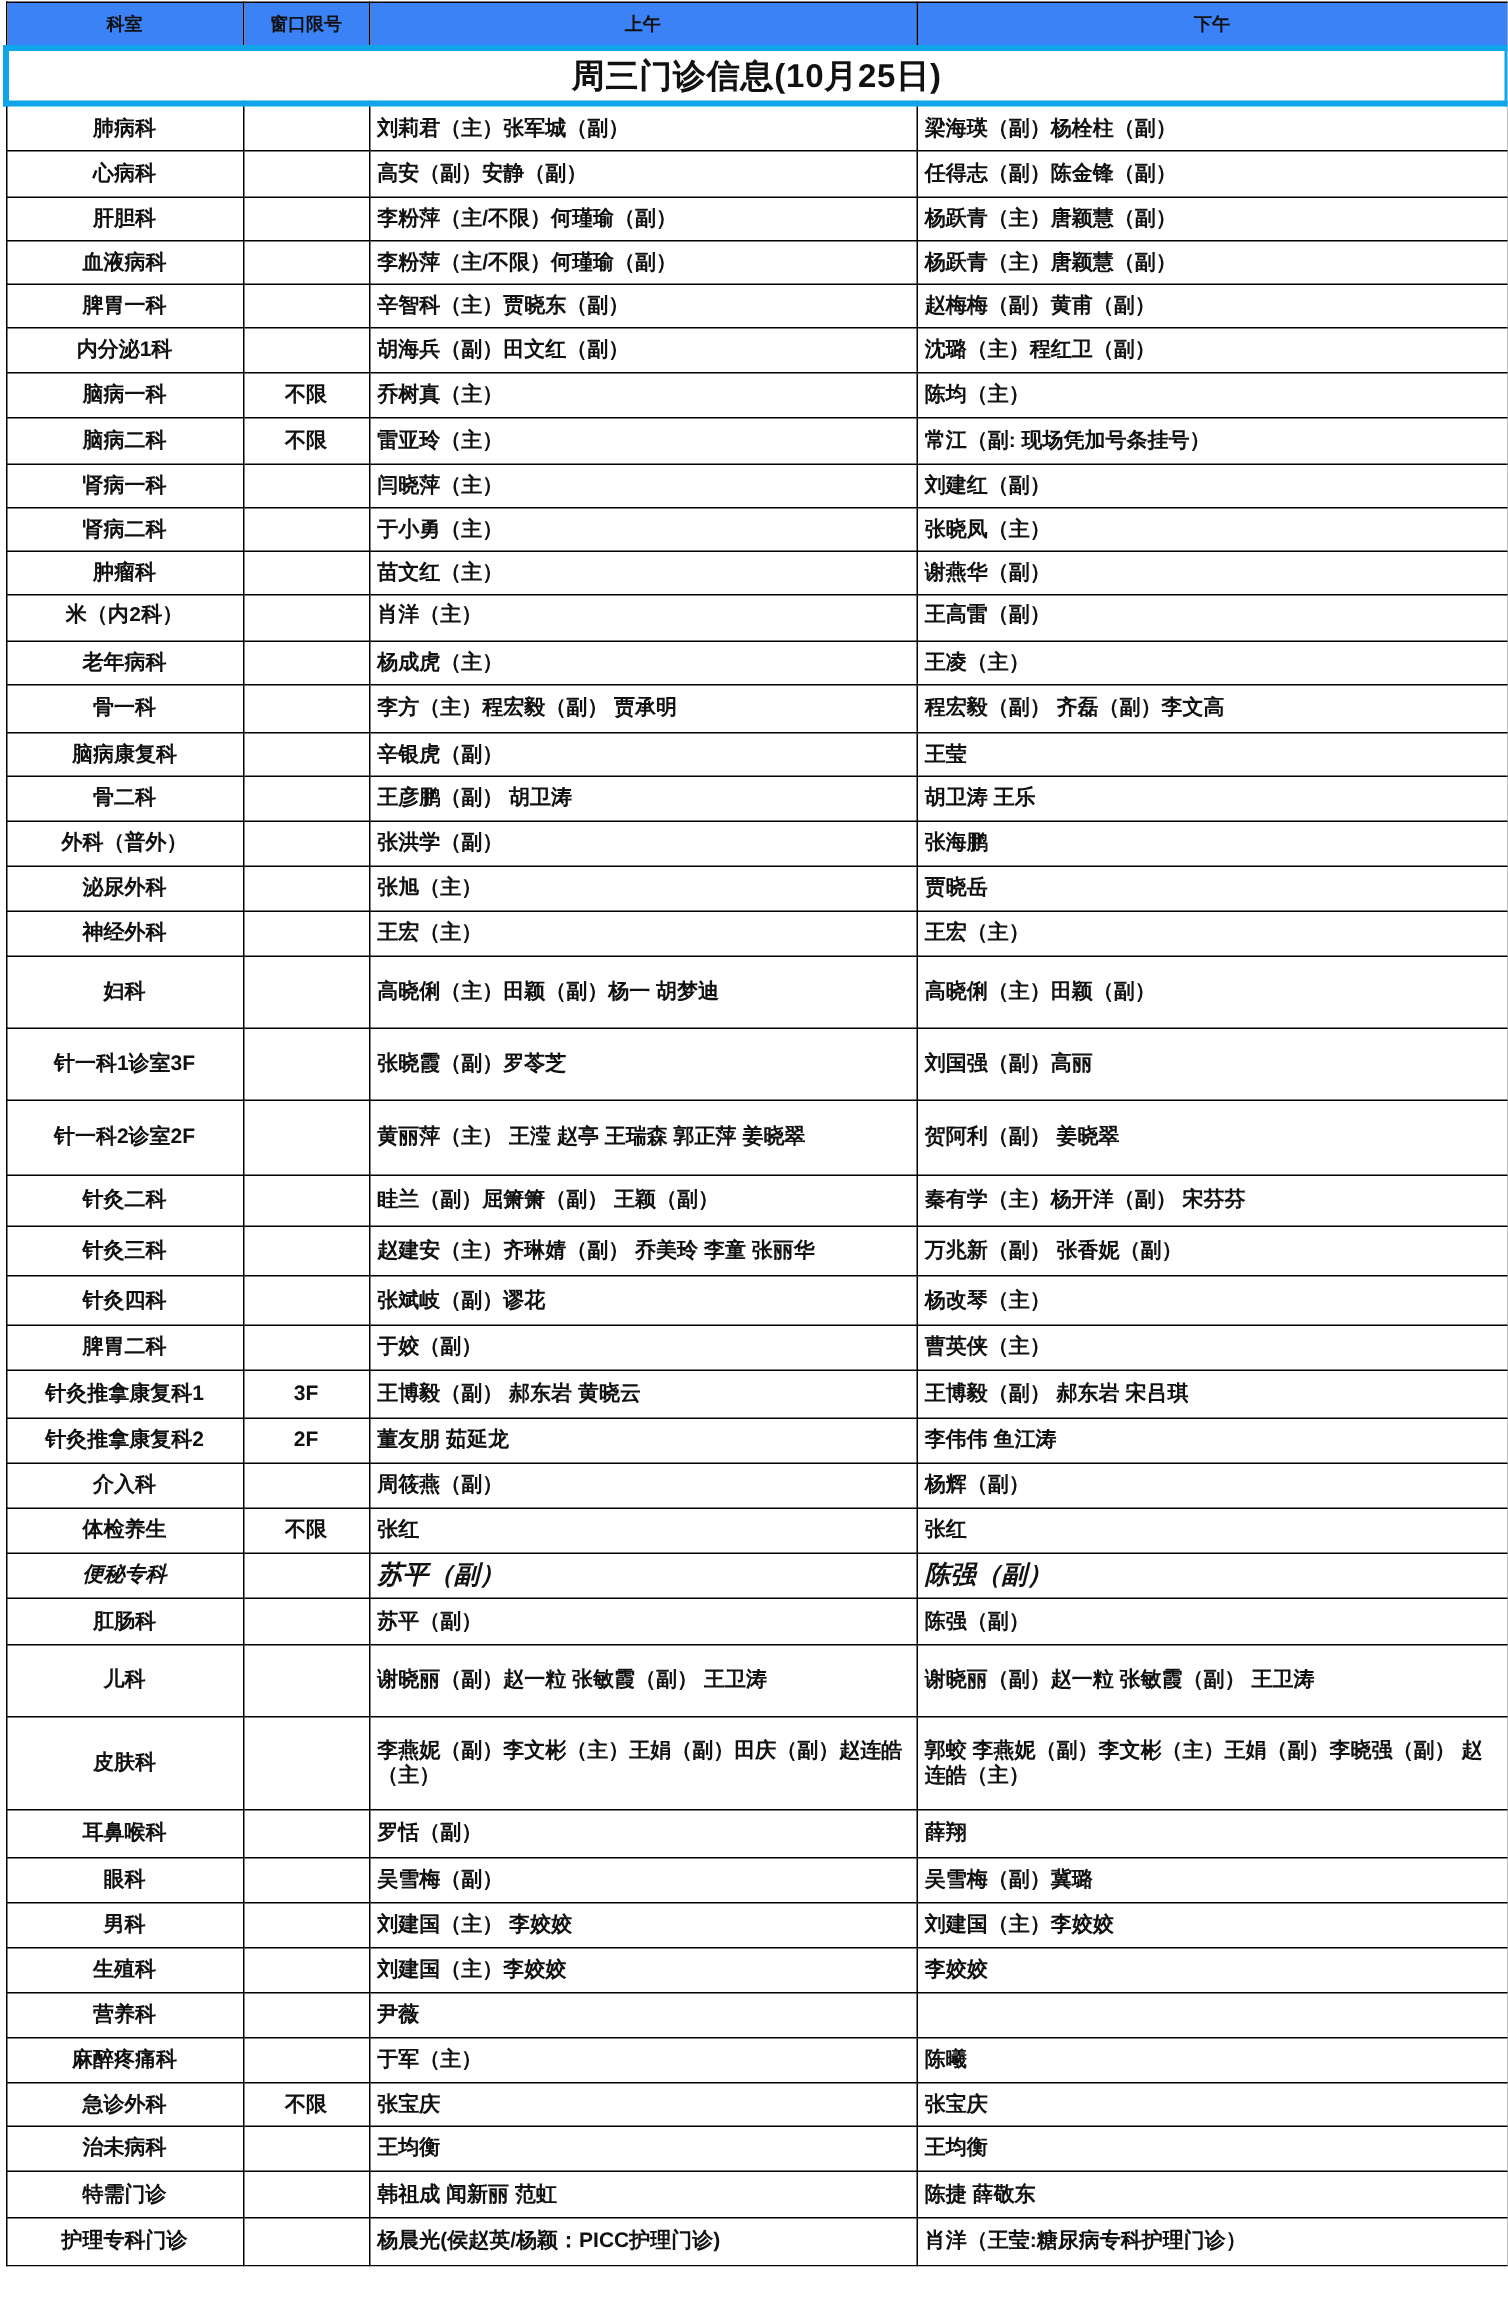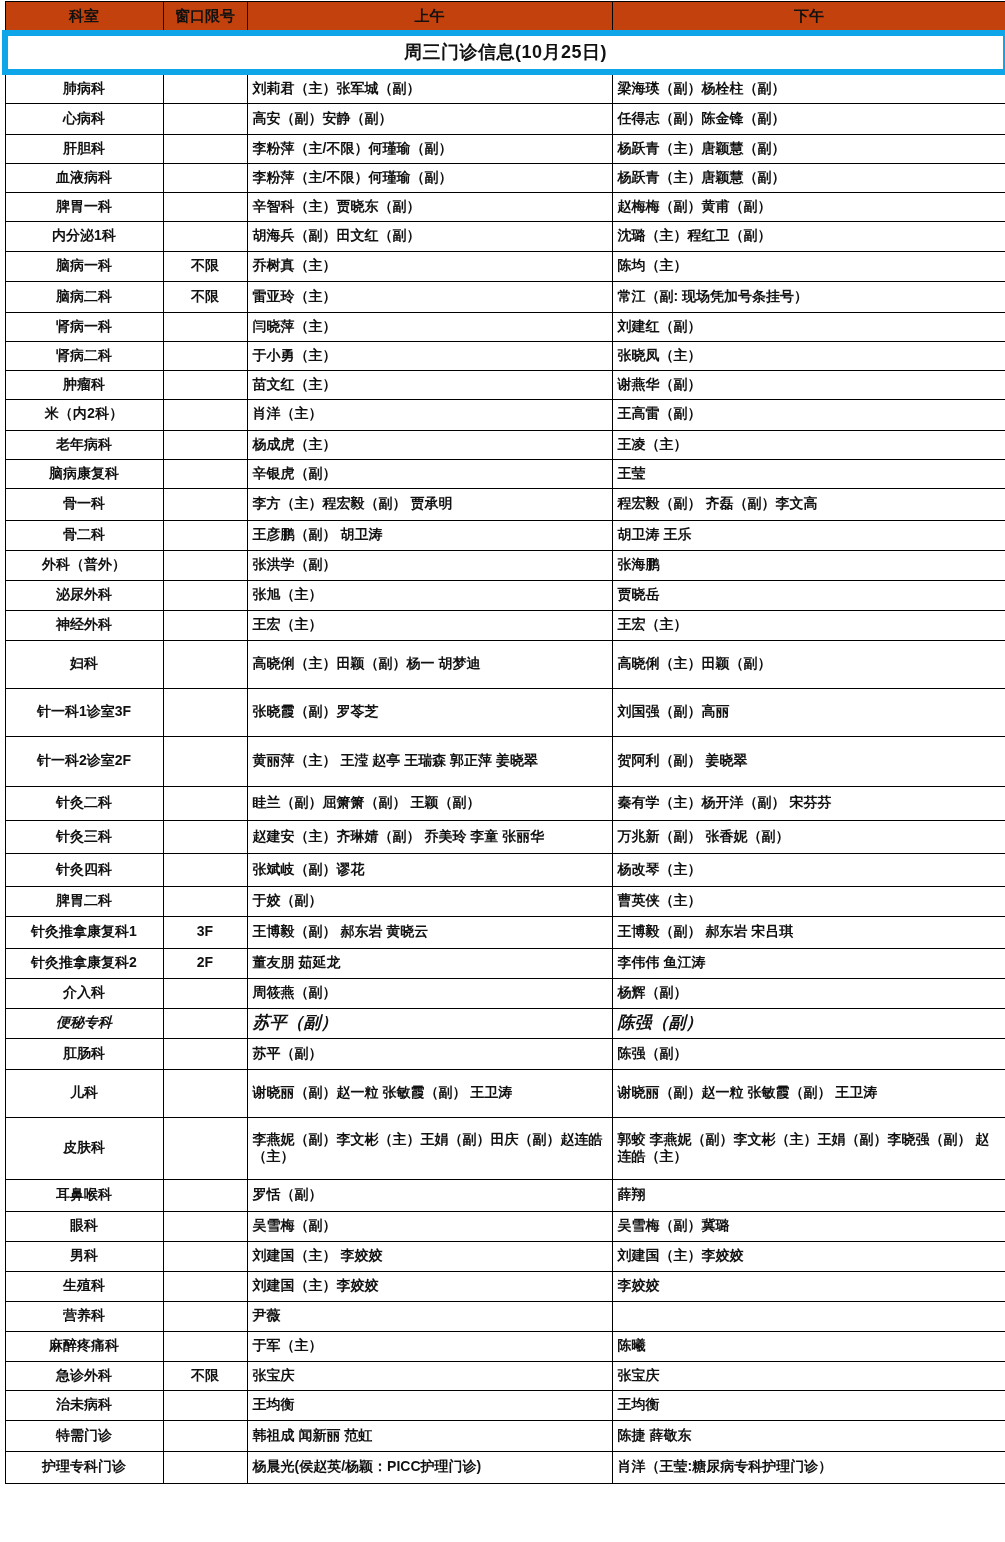--- a/index.html
+++ b/index.html
@@ -10,33 +10,33 @@
     -webkit-font-smoothing: antialiased;
   }
   .page { width: 1001px; margin: 0 auto; padding-top: 1px; }
   table.schedule {
     border-collapse: collapse;
     table-layout: fixed;
     width: 1001px;
   }
   td, th { border: 1px solid #000; overflow: hidden; }
   tr.title-row td {
-    border: 6px solid #0ea5e9;
+    border: 4px solid #0ea5e9;
     text-align: center;
-    font-size: 18px;
+    font-size: 22px;
     font-weight: 700;
     height: 31px;
     letter-spacing: 0.5px;
   }
   thead th {
-    font-size: 15px;
+    font-size: 12px;
     font-weight: 700;
     text-align: center;
     height: 26px;
-    background: #c2410c;
+    background: #3b82f6;
   }
   tbody td {
     font-size: 14px;
     font-weight: 600;
     line-height: 1.25;
     padding: 1px 3px;
   }
   td.c-dept  { text-align: center; }
   td.c-limit { text-align: center; }
   td.c-am, td.c-pm { text-align: left; padding-left: 5px; padding-right: 4px; }
@@ -138,31 +138,31 @@
           <td class="c-limit"></td>
           <td class="c-am">肖洋（主）</td>
           <td class="c-pm">王高雷（副）</td>
         </tr>
         <tr style="height: 29px;">
           <td class="c-dept">老年病科</td>
           <td class="c-limit"></td>
           <td class="c-am">杨成虎（主）</td>
           <td class="c-pm">王凌（主）</td>
         </tr>
+        <tr style="height: 32px;">
+          <td class="c-dept">骨一科</td>
+          <td class="c-limit"></td>
+          <td class="c-am">李方（主）程宏毅（副） 贾承明</td>
+          <td class="c-pm">程宏毅（副） 齐磊（副）李文高</td>
+        </tr>
         <tr style="height: 29px;">
           <td class="c-dept">脑病康复科</td>
           <td class="c-limit"></td>
           <td class="c-am">辛银虎（副）</td>
           <td class="c-pm">王莹</td>
-        </tr>
-        <tr style="height: 32px;">
-          <td class="c-dept">骨一科</td>
-          <td class="c-limit"></td>
-          <td class="c-am">李方（主）程宏毅（副） 贾承明</td>
-          <td class="c-pm">程宏毅（副） 齐磊（副）李文高</td>
         </tr>
         <tr style="height: 30px;">
           <td class="c-dept">骨二科</td>
           <td class="c-limit"></td>
           <td class="c-am">王彦鹏（副） 胡卫涛</td>
           <td class="c-pm">胡卫涛 王乐</td>
         </tr>
         <tr style="height: 30px;">
           <td class="c-dept">外科（普外）</td>
           <td class="c-limit"></td>
@@ -234,20 +234,26 @@
           <td class="c-limit">2F</td>
           <td class="c-am">董友朋 茹延龙</td>
           <td class="c-pm">李伟伟 鱼江涛</td>
         </tr>
         <tr style="height: 30px;">
           <td class="c-dept">介入科</td>
           <td class="c-limit"></td>
           <td class="c-am">周筱燕（副）</td>
           <td class="c-pm">杨辉（副）</td>
         </tr>
+        <tr style="height: 30px;">
+          <td class="c-dept">体检养生</td>
+          <td class="c-limit">不限</td>
+          <td class="c-am">张红</td>
+          <td class="c-pm">张红</td>
+        </tr>
         <tr class="big-font" style="height: 30px; font-style: italic;">
           <td class="c-dept">便秘专科</td>
           <td class="c-limit"></td>
           <td class="c-am">苏平（副）</td>
           <td class="c-pm">陈强（副）</td>
         </tr>
         <tr style="height: 31px;">
           <td class="c-dept">肛肠科</td>
           <td class="c-limit"></td>
           <td class="c-am">苏平（副）</td>

